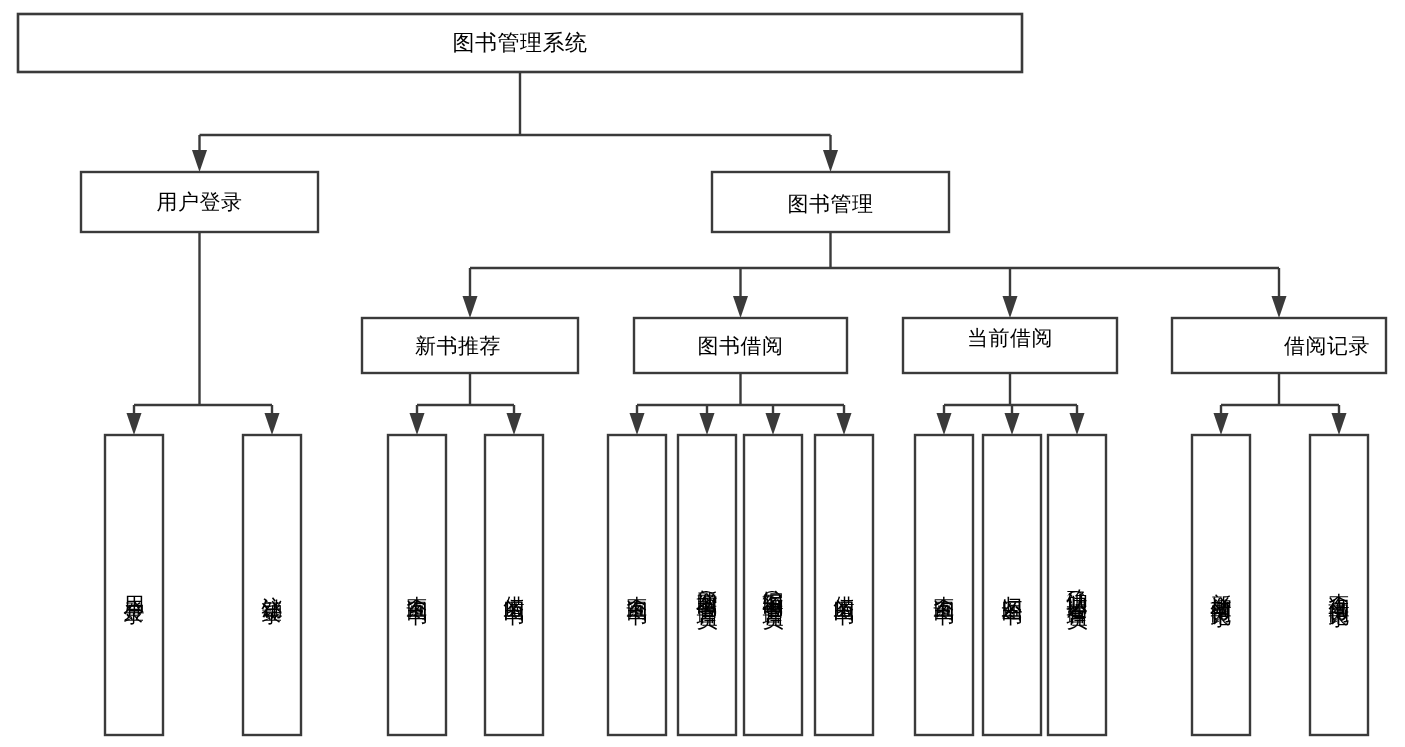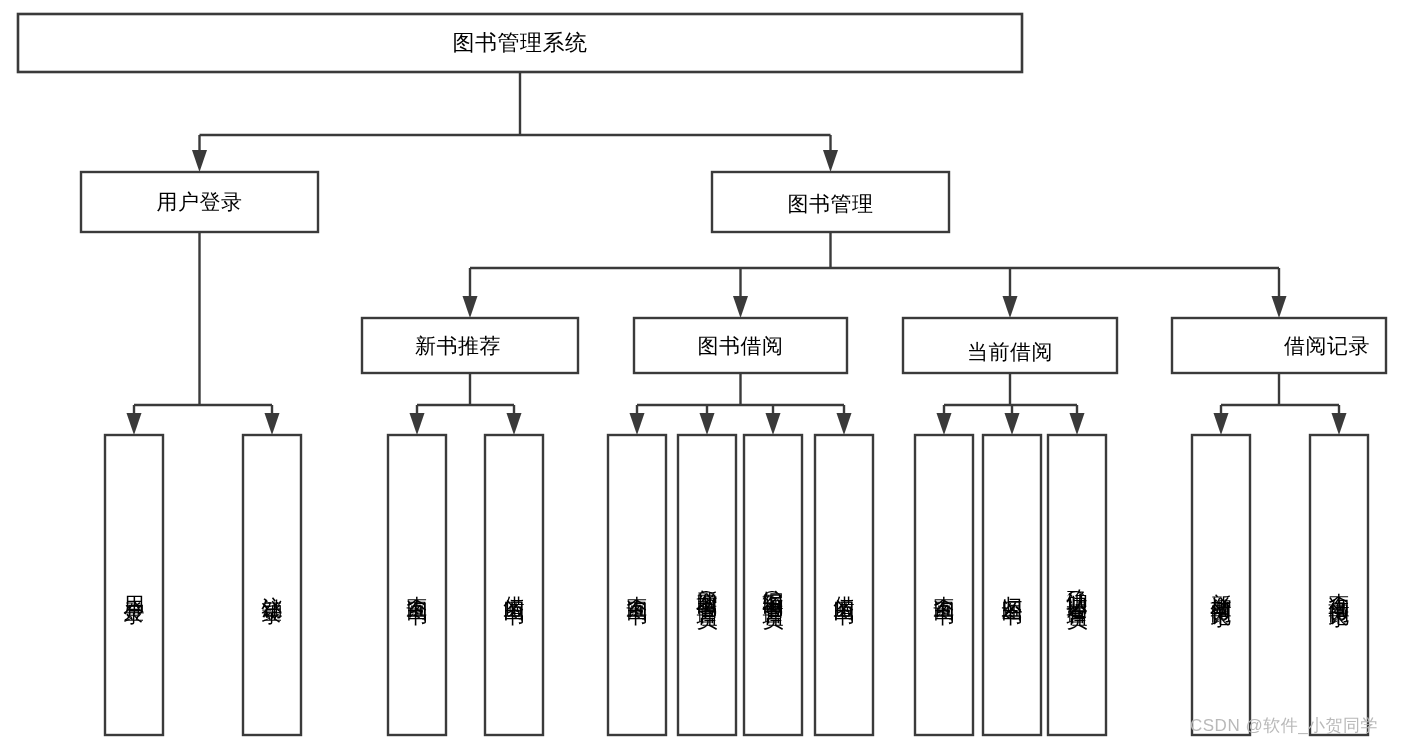--- a/index.html
+++ b/index.html
@@ -162,31 +162,30 @@
         <rect x="1310" y="435" width="58" height="300" class="node-box level-3"></rect>
       </g>
   </svg>
 
   <div id="label-layer">
       <div class="node-label horizontal root" style="left: 18px; top: 14px; width: 1004px; height: 58px;">图书管理系统</div>
       <div class="node-label horizontal" style="left: 81px; top: 172px; width: 237px; height: 60px;">用户登录</div>
       <div class="node-label horizontal" style="left: 712px; top: 172px; width: 237px; height: 64px;">图书管理</div>
       <div class="node-label horizontal" style="left: 362px; top: 318px; width: 192px; height: 55px;">新书推荐</div>
       <div class="node-label horizontal" style="left: 634px; top: 318px; width: 213px; height: 55px;">图书借阅</div>
-      <div class="node-label horizontal" style="left: 903px; top: 324px; width: 214px; height: 55px;">当前借阅</div>
+      <div class="node-label horizontal" style="left: 903px; top: 310px; width: 214px; height: 55px;">当前借阅</div>
       <div class="node-label horizontal" style="left: 1172px; top: 318px; width: 214px; height: 55px; margin-left: 48px;">借阅记录</div>
       <div class="node-label vertical" style="left: 105px; top: 435px; width: 58px; height: 300px;">用户登录</div>
       <div class="node-label vertical" style="left: 243px; top: 435px; width: 58px; height: 300px;">注销登录</div>
       <div class="node-label vertical" style="left: 388px; top: 435px; width: 58px; height: 300px;">查询图书</div>
       <div class="node-label vertical" style="left: 485px; top: 435px; width: 58px; height: 300px;">借阅图书</div>
       <div class="node-label vertical" style="left: 608px; top: 435px; width: 58px; height: 300px;">查询图书</div>
       <div class="node-label vertical" style="left: 678px; top: 435px; width: 58px; height: 300px;">新增图书（管理员）</div>
       <div class="node-label vertical" style="left: 744px; top: 435px; width: 58px; height: 300px;">编辑图书（管理员）</div>
       <div class="node-label vertical" style="left: 815px; top: 435px; width: 58px; height: 300px;">借阅图书</div>
       <div class="node-label vertical" style="left: 915px; top: 435px; width: 58px; height: 300px;">查询图书</div>
       <div class="node-label vertical" style="left: 983px; top: 435px; width: 58px; height: 300px;">归还图书</div>
       <div class="node-label vertical" style="left: 1048px; top: 435px; width: 58px; height: 300px;">确认归还（管理员）</div>
       <div class="node-label vertical" style="left: 1192px; top: 435px; width: 58px; height: 300px;">新增借阅记录</div>
       <div class="node-label vertical" style="left: 1310px; top: 435px; width: 58px; height: 300px;">查询借阅记录</div>
     </div>
 
-  <div class="watermark" style="left: 1190px; top: 714px;">CSDN @软件_小贺同学</div>
 </div>
 
 </body></html>

